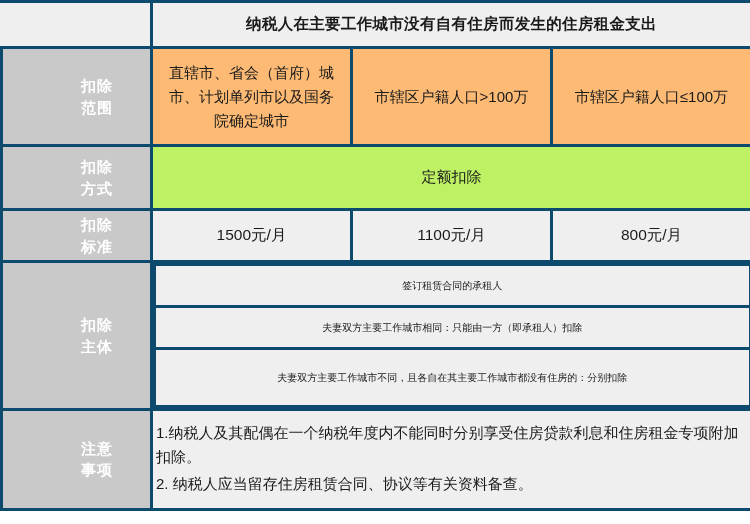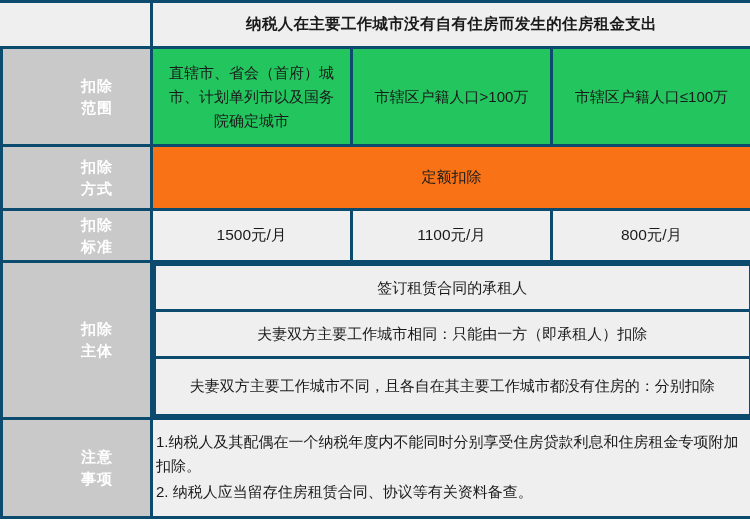--- a/index.html
+++ b/index.html
@@ -39,52 +39,52 @@
     font-size: 15px;
     line-height: 1.45;
     letter-spacing: 1px;
     width: 150px;
   }
   .label-cell .lbl {
     display: block;
     padding-left: 41px;
   }
   .content {
-    background: #f97316;
+    background: #bef264;
     text-align: center;
     font-size: 15px;
     line-height: 1.5;
     padding: 8px 10px;
     color: #1b1b1b;
   }
   .header-title {
     background: #efefef;
     font-weight: bold;
     font-size: 15.5px;
     text-align: center;
     padding: 11px 6px;
     letter-spacing: 0.3px;
   }
   .scope-cell {
-    background: #22c55e;
+    background: #fdba74;
     text-align: center;
     font-size: 15px;
     line-height: 1.6;
     padding: 10px 12px;
   }
   .amount-cell {
     background: #efefef;
     text-align: center;
     font-size: 15.5px;
     padding: 12px 6px;
   }
   .subject-line {
     background: #efefef;
     text-align: center;
-    font-size: 15px;
+    font-size: 10px;
     padding: 10px 14px;
     line-height: 1.55;
   }
   .notes {
     background: #efefef;
     text-align: left;
     font-size: 15px;
     padding: 10px 3px;
     line-height: 1.62;
     margin-left: 27px;

